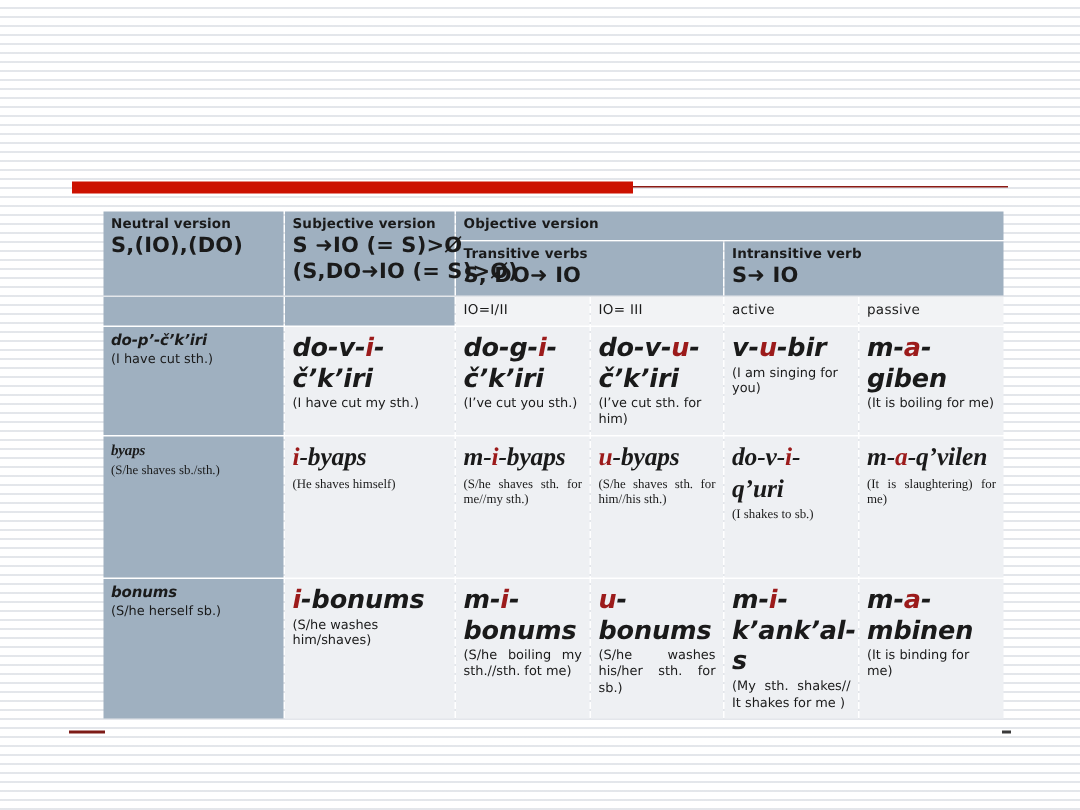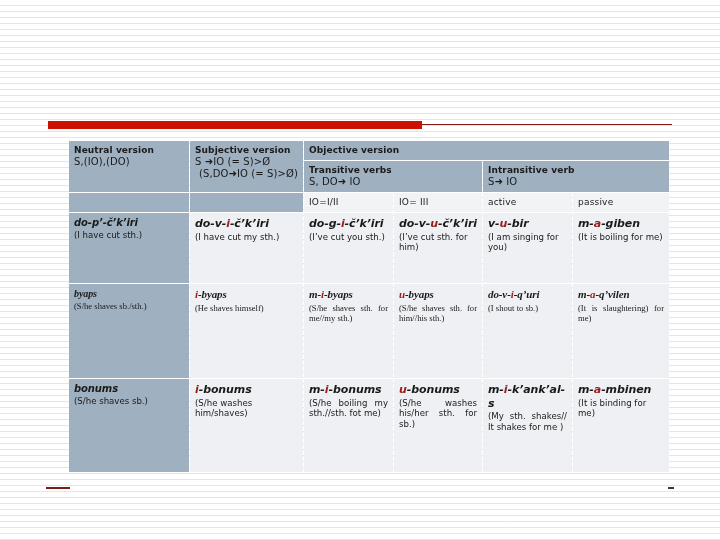--- a/index.html
+++ b/index.html
@@ -114,37 +114,37 @@
   td.subrow {
     background: #f2f3f5 !important;
     font-size: 9px;
     padding-top: 3px;
     padding-bottom: 3px;
     letter-spacing: 0.2px;
   }
   .form {
     font-weight: bold;
     font-style: italic;
-    font-size: 11px;
+    font-size: 17px;
     letter-spacing: -0.1px;
     display: block;
     margin-bottom: 1px;
     white-space: normal;
   }
   .form.lg { font-size: 10px; }
   .gloss {
     font-size: 8.6px;
     font-style: normal;
     font-weight: normal;
     display: block;
     line-height: 1.25;
   }
   .gloss.just { text-align: justify; }
   .mk { color: #9c1b1b; }
-  .hdr .sym { display: block; font-weight: normal; font-size: 10px; white-space: nowrap; }
+  .hdr .sym { display: block; font-weight: bold; font-size: 14px; white-space: nowrap; }
 </style>
 </head>
 <body>
 
 <div id="scanlines"></div>
 
 <div id="slide">
 
   <div id="accent-wrap">
     <div id="accent-bar"></div>
@@ -233,31 +233,31 @@
           <td>
             <span class="form"><span>m-</span><span class="mk">i</span><span>-byaps</span></span>
             <span class="gloss just">(S/he shaves sth. for me//my sth.)</span>
           </td>
           <td>
             <span class="form"><span class="mk">u</span><span>-byaps</span></span>
             <span class="gloss just">(S/he shaves sth. for him//his sth.)</span>
           </td>
           <td>
             <span class="form"><span>do-v-</span><span class="mk">i</span><span>-q’uri</span></span>
-            <span class="gloss">(I shout to sb.)</span>
+            <span class="gloss">(I shakes to sb.)</span>
           </td>
           <td>
             <span class="form"><span>m-</span><span class="mk">a</span><span>-q’vilen</span></span>
             <span class="gloss just">(It is slaughtering) for me)</span>
           </td>
         </tr>
         <tr style="height: 93px;">
           <td class="neutral-col">
             <span class="form lg"><span>bonums</span></span>
-            <span class="gloss">(S/he shaves sb.)</span>
+            <span class="gloss">(S/he herself sb.)</span>
           </td>
           <td>
             <span class="form"><span class="mk">i</span><span>-bonums</span></span>
             <span class="gloss">(S/he washes him/shaves)</span>
           </td>
           <td>
             <span class="form"><span>m-</span><span class="mk">i</span><span>-bonums</span></span>
             <span class="gloss just">(S/he boiling my sth.//sth. fot me)</span>
           </td>
           <td>

